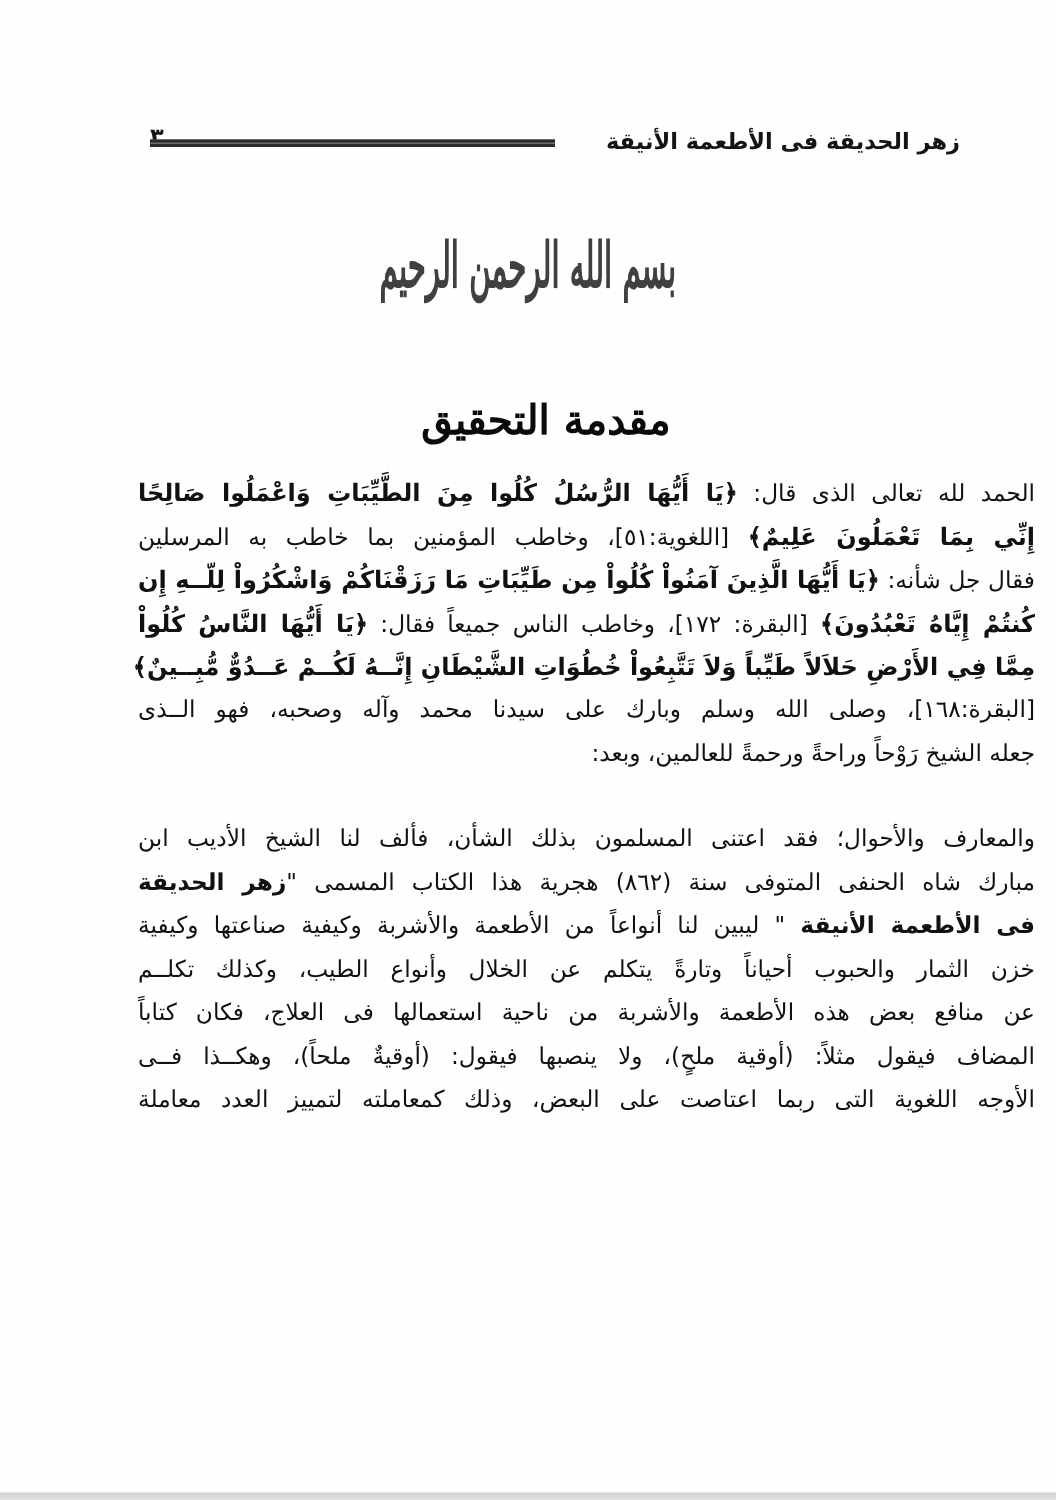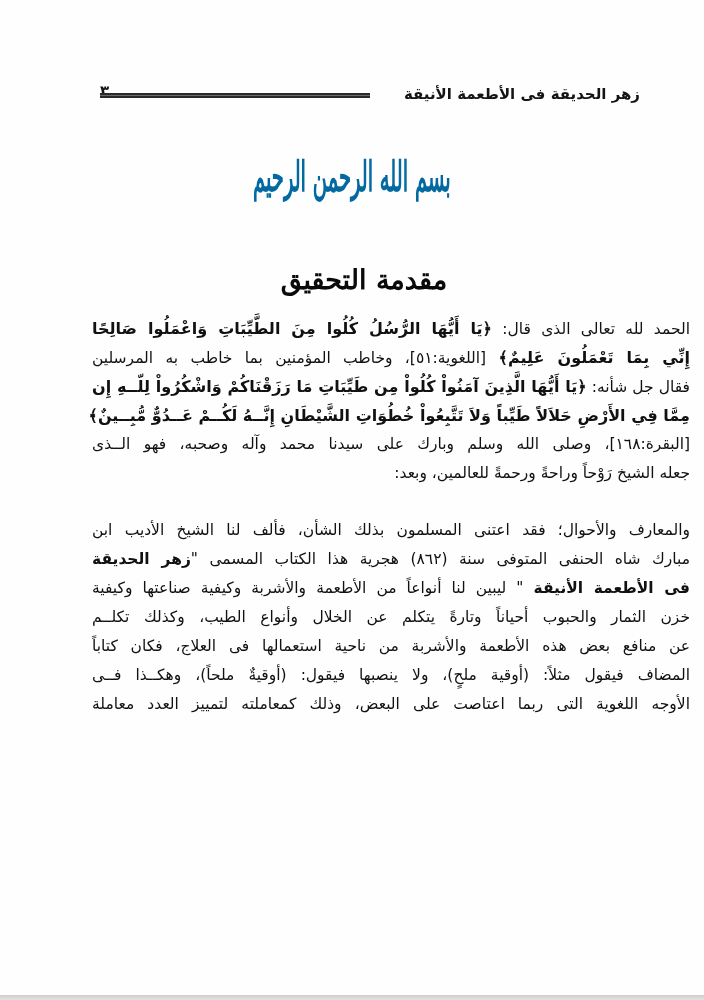--- a/index.html
+++ b/index.html
@@ -70,21 +70,21 @@
     position: absolute;
     top: 162px;
     left: 0;
     width: 704px;
     text-align: center;
     font-family: "DejaVu Serif", "Liberation Serif", serif;
     font-size: 26px;
     font-weight: bold;
     direction: rtl;
     letter-spacing: -1px;
-    color: #0369a1;
+    color: #404040;
   }
   .basmala-mark {
     display: inline-block;
     transform: scaleY(1.6) scaleX(0.75);
     transform-origin: center;
   }
   
   .section-heading {
     position: absolute;
     top: 252px;
@@ -149,20 +149,21 @@
     <span class="basmala-mark">بسم الله الرحمن الرحيم</span>
   </div>
 
   <h1 class="section-heading" style="margin:12px;">مقدمة التحقيق</h1>
 
   <div class="body-text" id="body-text">
       <div class="paragraph">
         <div class="line"><span class="plain">الحمد لله تعالى الذى قال: </span><span class="quran">﴿يَا أَيُّهَا الرُّسُلُ كُلُوا مِنَ الطَّيِّبَاتِ وَاعْمَلُوا صَالِحًا</span></div>
         <div class="line"><span class="quran">إِنِّي بِمَا تَعْمَلُونَ عَلِيمٌ﴾</span><span class="plain"> [اللغوية:٥١]، وخاطب المؤمنين بما خاطب به المرسلين</span></div>
         <div class="line"><span class="plain">فقال جل شأنه: </span><span class="quran">﴿يَا أَيُّهَا الَّذِينَ آمَنُواْ كُلُواْ مِن طَيِّبَاتِ مَا رَزَقْنَاكُمْ وَاشْكُرُواْ لِلّــهِ إِن</span></div>
+        <div class="line"><span class="quran">كُنتُمْ إِيَّاهُ تَعْبُدُونَ﴾</span><span class="plain"> [البقرة: ١٧٢]، وخاطب الناس جميعاً فقال: </span><span class="quran">﴿يَا أَيُّهَا النَّاسُ كُلُواْ</span></div>
         <div class="line"><span class="quran">مِمَّا فِي الأَرْضِ حَلاَلاً طَيِّباً وَلاَ تَتَّبِعُواْ خُطُوَاتِ الشَّيْطَانِ إِنَّــهُ لَكُــمْ عَــدُوٌّ مُّبِــينٌ﴾</span></div>
         <div class="line"><span class="plain">[البقرة:١٦٨]، وصلى الله وسلم وبارك على سيدنا محمد وآله وصحبه، فهو الــذى</span></div>
         <div class="line last"><span class="plain">جعله الشيخ رَوْحاً وراحةً ورحمةً للعالمين، وبعد:</span></div>
       </div>
       <div class="para-gap"></div>
       <div class="paragraph">
         <div class="line"><span class="plain">والمعارف والأحوال؛ فقد اعتنى المسلمون بذلك الشأن، فألف لنا الشيخ الأديب ابن</span></div>
         <div class="line"><span class="plain">مبارك شاه الحنفى المتوفى سنة (٨٦٢) هجرية هذا الكتاب المسمى "</span><span class="book-title">زهر الحديقة</span></div>
         <div class="line"><span class="book-title">فى الأطعمة الأنيقة</span><span class="plain"> " ليبين لنا أنواعاً من الأطعمة والأشربة وكيفية صناعتها وكيفية</span></div>
         <div class="line"><span class="plain">خزن الثمار والحبوب أحياناً وتارةً يتكلم عن الخلال وأنواع الطيب، وكذلك تكلــم</span></div>

